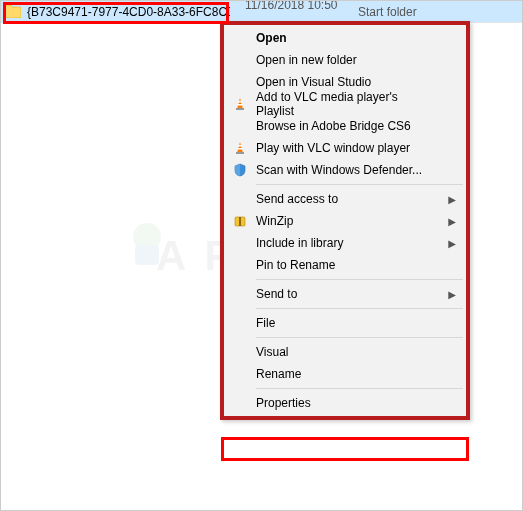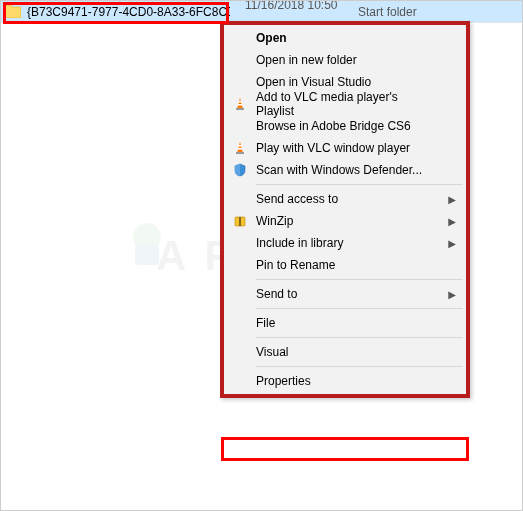--- a/index.html
+++ b/index.html
@@ -193,20 +193,23 @@
 
   <div class="menu-item">
     <span data-bind="menu.copy">File</span>
   </div>
 
   <div class="separator"></div>
 
   <div class="menu-item">
     <span data-bind="menu.delete">Visual</span>
   </div>
+  <div class="menu-item">
+    <span data-bind="menu.rename">Rename</span>
+  </div>
 
   <div class="separator"></div>
 
   <div class="menu-item">
     <span data-bind="menu.properties">Properties</span>
   </div>
 
 </div>
 
 <div class="highlight-box-2"></div>

